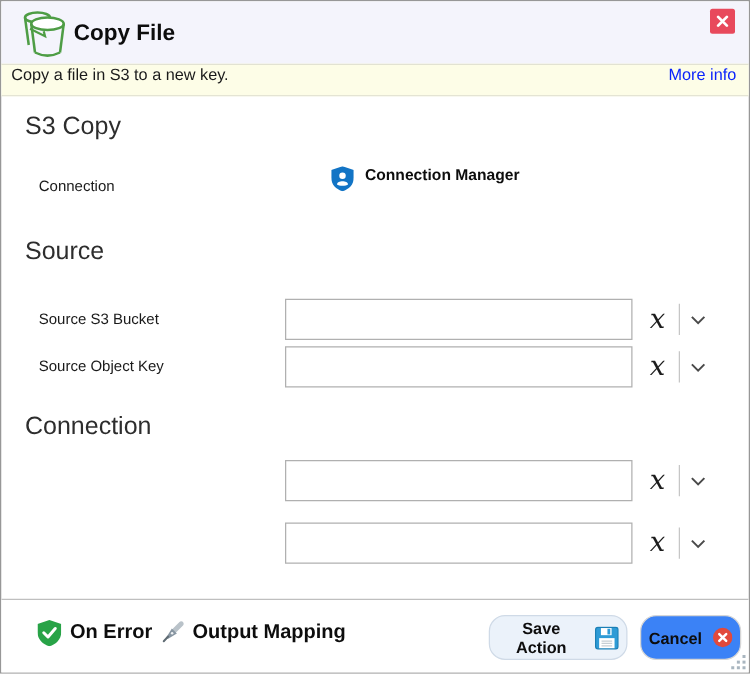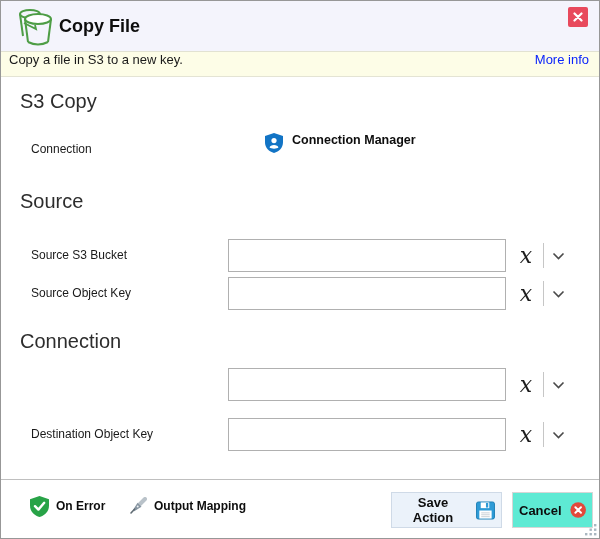--- a/index.html
+++ b/index.html
@@ -40,27 +40,27 @@
     font-family:"DejaVu Serif", serif; font-style:italic; font-size:22px; color:#1c1c1c;
     cursor:pointer; padding:0; line-height:31px;
   }
   .vdivider { position:absolute; left:542px; top:4px; width:1px; height:25px; background:#c6c6c6; }
   .chev-btn { position:absolute; left:546px; top:1px; width:22px; height:31px; border:none; background:transparent; cursor:pointer; padding:0; display:flex; align-items:center; justify-content:center; }
   .conn-manager { position:absolute; left:264px; top:0; height:33px; display:flex; gap:9px; cursor:pointer; }
   .conn-manager b { font-size:12.5px; font-weight:700; color:#0d0d0d; }
   
   .footer { position:absolute; left:0; top:478px; right:0; bottom:0; background:#ffffff; border-top:1px solid #bfbfbf; }
   .foot-item { position:absolute; display:flex; align-items:center; gap:7px; height:24px; top:14px; cursor:pointer; }
-  .foot-item span { font-size:12px; font-weight:700; color:#0d0d0d; }
+  .foot-item span { font-size:16px; font-weight:700; color:#0d0d0d; }
   .btn {
     position:absolute; top:12px; height:36px; display:flex; align-items:center; justify-content:center;
-    gap:8px; font-family:"Liberation Sans",sans-serif; font-size:13px; font-weight:700; color:#0d0d0d; cursor:pointer;
+    gap:8px; font-family:"Liberation Sans",sans-serif; font-size:13px; font-weight:700; color:#0d0d0d; cursor:pointer;border-radius:13px;
   }
   .btn-save { left:390px; width:111px; background:#ebf2fa; border:1px solid #cfdae7; }
-  .btn-cancel { left:511px; width:81px; background:#5eead4; border:1px solid #d6d6d6; }
+  .btn-cancel { left:511px; width:81px; background:#3b82f6; border:1px solid #d6d6d6; }
   .resize-grip { position:absolute; right:2px; bottom:2px; width:13px; height:13px; cursor:nwse-resize; }
 </style>
 </head>
 <body>
 
 <div class="window">
 
   <div class="titlebar">
     <svg class="app-icon" viewBox="0 0 40 42" fill="none" stroke="#4e9d45" stroke-width="2">
       <ellipse cx="14" cy="8" rx="10" ry="4"></ellipse>
@@ -132,21 +132,20 @@
     <button class="expr-btn">x</button>
     <span class="vdivider"></span>
     <button class="chev-btn">
       <svg width="13" height="8" viewBox="0 0 13 8">
           <path d="M1.5 1.5 L6.5 6.5 L11.5 1.5" fill="none" stroke="#4a4a4a" stroke-width="1.6"></path>
         </svg>
     </button>
   </div>
 
   <div class="row" style="top:417px">
-    <span class="f-label">Destination Object Key</span>
     <input class="f-input" type="text" value="" style="">
     <button class="expr-btn">x</button>
     <span class="vdivider"></span>
     <button class="chev-btn">
       <svg width="13" height="8" viewBox="0 0 13 8">
           <path d="M1.5 1.5 L6.5 6.5 L11.5 1.5" fill="none" stroke="#4a4a4a" stroke-width="1.6"></path>
         </svg>
     </button>
   </div>
 

